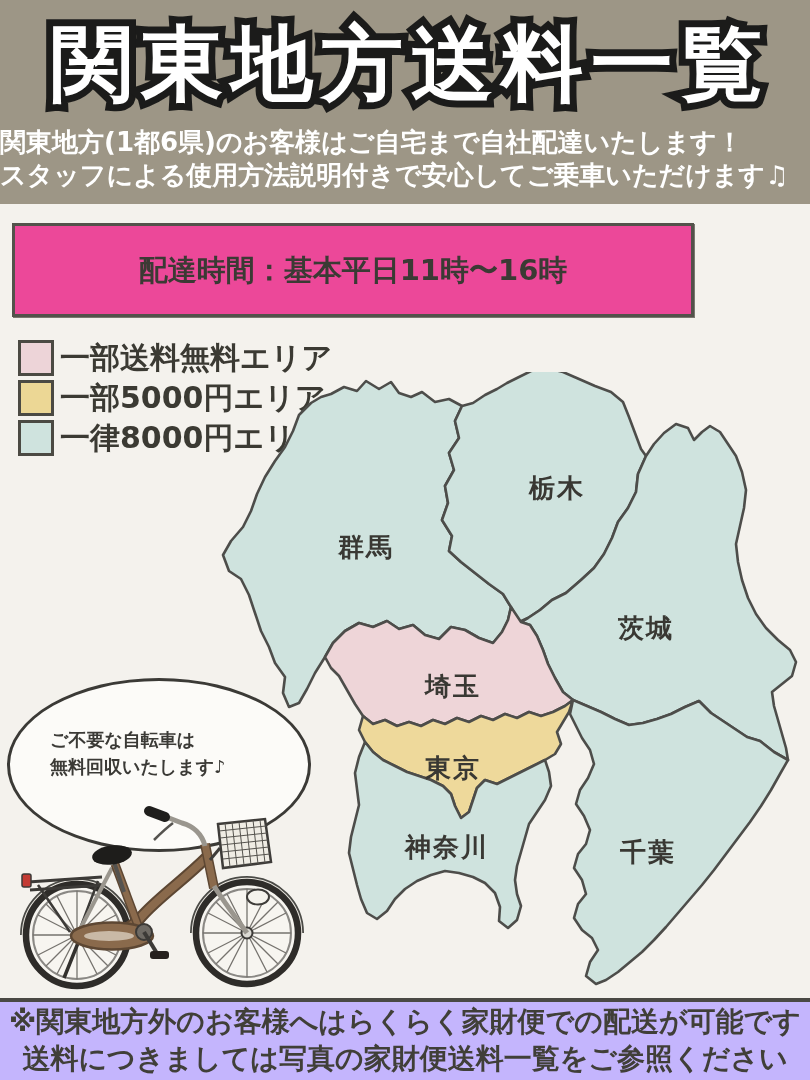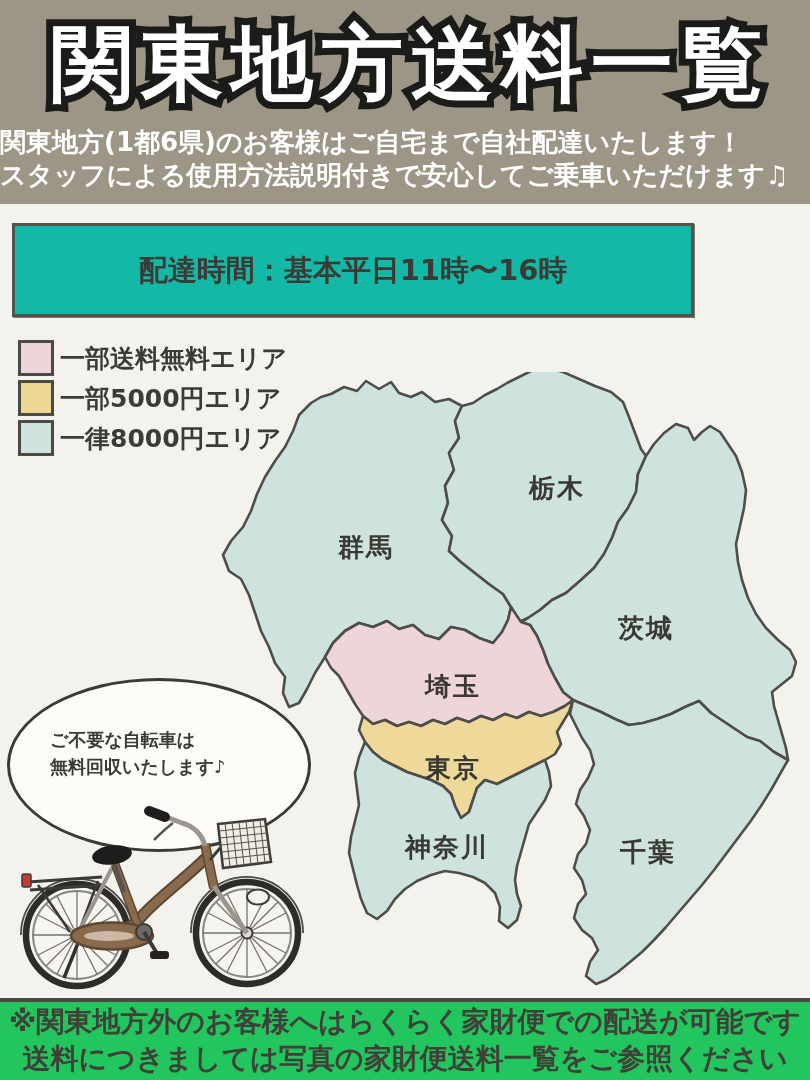--- a/index.html
+++ b/index.html
@@ -11,53 +11,53 @@
   .title-wrap{position:absolute;left:0;top:10px;width:810px;height:112px;text-align:center;padding-left:12px;}
   .title-layer{position:absolute;left:0;top:0;width:100%;
     font-size:82px;font-weight:bold;letter-spacing:8px;line-height:108px;white-space:nowrap;}
   .title-back{color:#1b1b1a;-webkit-text-stroke:14px #1b1b1a;text-stroke:14px #1b1b1a;}
   .title-front{color:#ffffff;}
   .subtitle{position:absolute;left:0;top:126px;width:810px;text-align:left;
     color:#ffffff;font-weight:bold;font-size:26px;line-height:33px;white-space:nowrap;}
 
   
   .delivery-box{position:absolute;left:12px;top:223px;width:676px;height:88px;
-    background:#14b8a6;border:3px solid #53524b;box-shadow:1px 1px 0 #7a786f;
+    background:#ec4899;border:3px solid #53524b;box-shadow:1px 1px 0 #7a786f;
     display:flex;flex-direction:column;justify-content:center;align-items:center;}
   .delivery-box div{color:#3b3a34;font-weight:bold;font-size:29px;line-height:34px;white-space:nowrap;}
 
   
   .legend{position:absolute;left:18px;top:338px;}
   .legend-row{display:flex;align-items:center;height:40px;}
   .swatch{width:30px;height:30px;border:3px solid #4b4a43;box-sizing:content-box;}
   .sw-pink{background:#edd4d8;}
   .sw-yellow{background:#ecd795;}
   .sw-teal{background:#cfe3de;}
-  .legend-label{margin-left:6px;color:#3b3a33;font-weight:bold;font-size:25px;white-space:nowrap;}
+  .legend-label{margin-left:6px;color:#3b3a33;font-weight:bold;font-size:30px;white-space:nowrap;}
 
   
   .map-svg{position:absolute;left:205px;top:372px;}
   .pref{stroke:#4d4d4a;stroke-width:2.6;stroke-linejoin:round;}
   .f-teal{fill:#cfe3de;}
   .f-pink{fill:#eed5d8;}
   .f-yellow{fill:#eed99b;}
   .pref-label{font-family:"DejaVu Sans",sans-serif;font-size:26px;font-weight:bold;
     fill:#393833;letter-spacing:2px;text-anchor:middle;}
 
   
   .bubble{position:absolute;left:7px;top:678px;width:298px;height:168px;background:#fcfbf8;
     border:3px solid #3b3a36;border-radius:50%;}
   .bubble-text{position:absolute;left:50px;top:726px;color:#3b3a36;
     font-weight:bold;font-size:18px;line-height:27px;white-space:nowrap;}
 
   
   .bike-svg{position:absolute;left:12px;top:798px;}
 
   
-  .footer{position:absolute;left:0;top:998px;width:810px;height:82px;background:#22c55e;
+  .footer{position:absolute;left:0;top:998px;width:810px;height:82px;background:#c4b5fd;
     border-top:4px solid #4a4944;box-sizing:border-box;text-align:center;}
   .footer div{color:#403f38;font-weight:bold;font-size:28px;line-height:35px;white-space:nowrap;margin-top:2px;}
 </style>
 </head>
 <body>
 
 <div id="stage">
 
   <div class="header">
     <div class="title-wrap">

